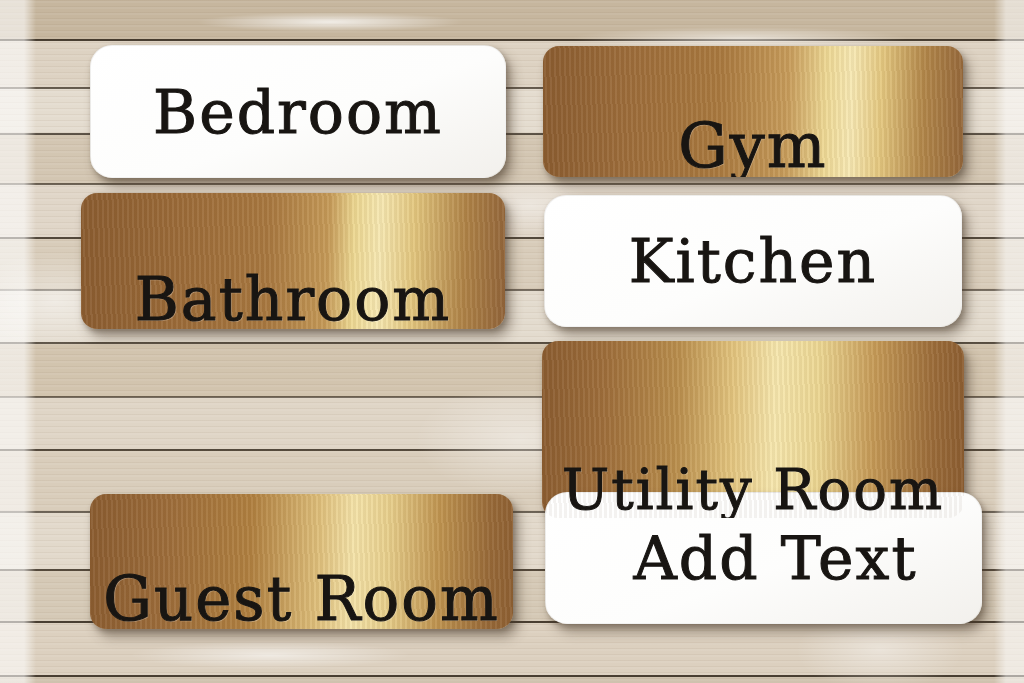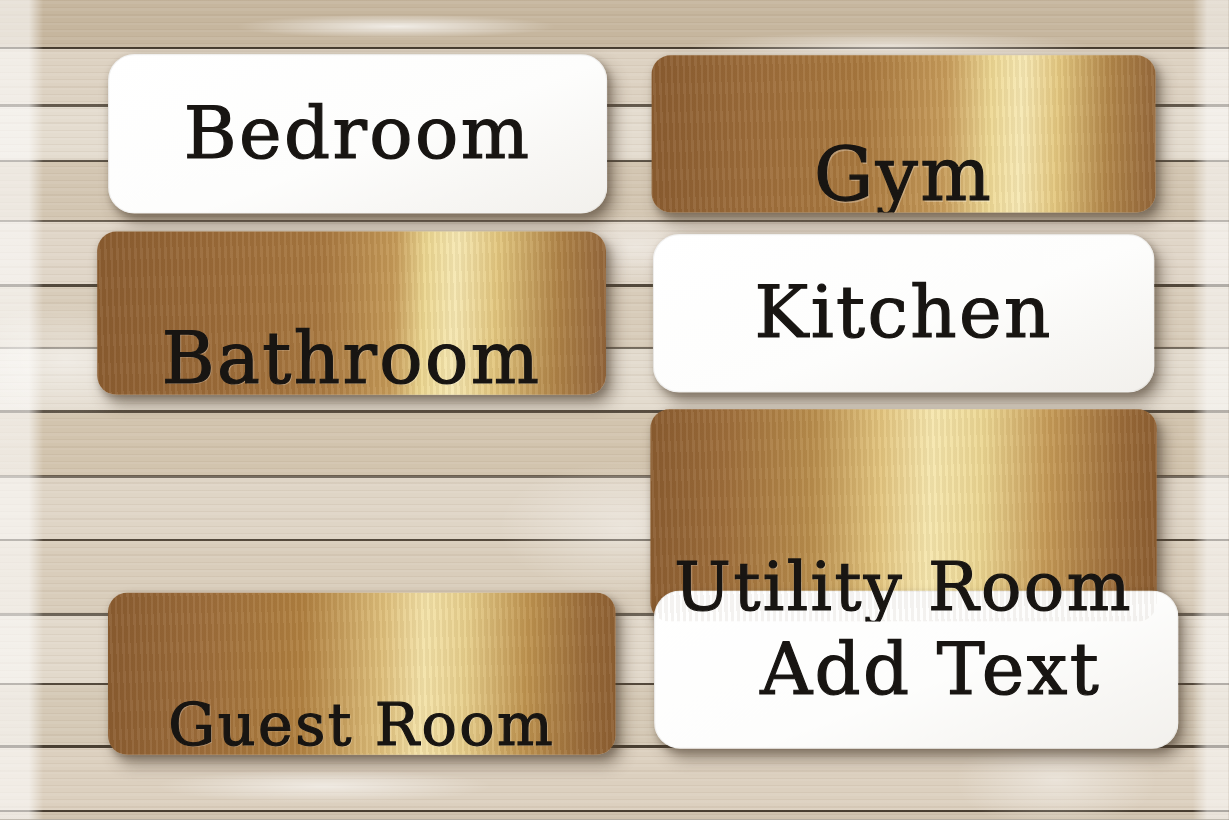--- a/index.html
+++ b/index.html
@@ -79,21 +79,21 @@
   .slot-5{left:542px;top:341px;width:422px;height:177px;}
   .slot-6{left:90px; top:494px;width:423px;height:135px;}
   .slot-7{left:545px;top:492px;width:411px;height:130px;padding-left:24px;}
   
   .slot-1{background-image:linear-gradient(92deg,#8a5c30 0%,#9c6c3a 20%,#a9793f 42%,#c79c5b 58%,#eed995 67%,#f7e9b4 73%,#e5c981 80%,#b2874a 90%,#93663a 100%);}
   .slot-2{background-image:linear-gradient(92deg,#8a5c30 0%,#9a6a38 22%,#a87840 44%,#c59a58 58%,#edd892 64%,#f6e8b2 70%,#e3c77f 78%,#af8347 90%,#91643a 100%);}
   .slot-5{background-image:linear-gradient(92deg,#8a5c30 0%,#9e6e3b 15%,#b98e4d 32%,#e3c57f 45%,#f6e7ae 55%,#ecd793 65%,#c59a57 78%,#9a6b39 92%,#8a5c30 100%);}
   .slot-6{background-image:linear-gradient(92deg,#8a5c30 0%,#9c6c3a 18%,#b08040 38%,#dfc07c 54%,#f4e3a9 62%,#e8d08d 70%,#bf9450 82%,#976938 94%,#8d5f32 100%);}
   
   .slot-5 .label{font-size:56px;}
-  .slot-6 .label{font-size:49px;}
+  .slot-6 .label{font-size:61px;}
   .slot-1 .label{font-size:62px;}
 </style>
 </head>
 <body>
 
 <div class="stage">
   <div class="wood"></div>
 
   <div class="sign slot-0 white">
     <span class="label">Bedroom</span>

